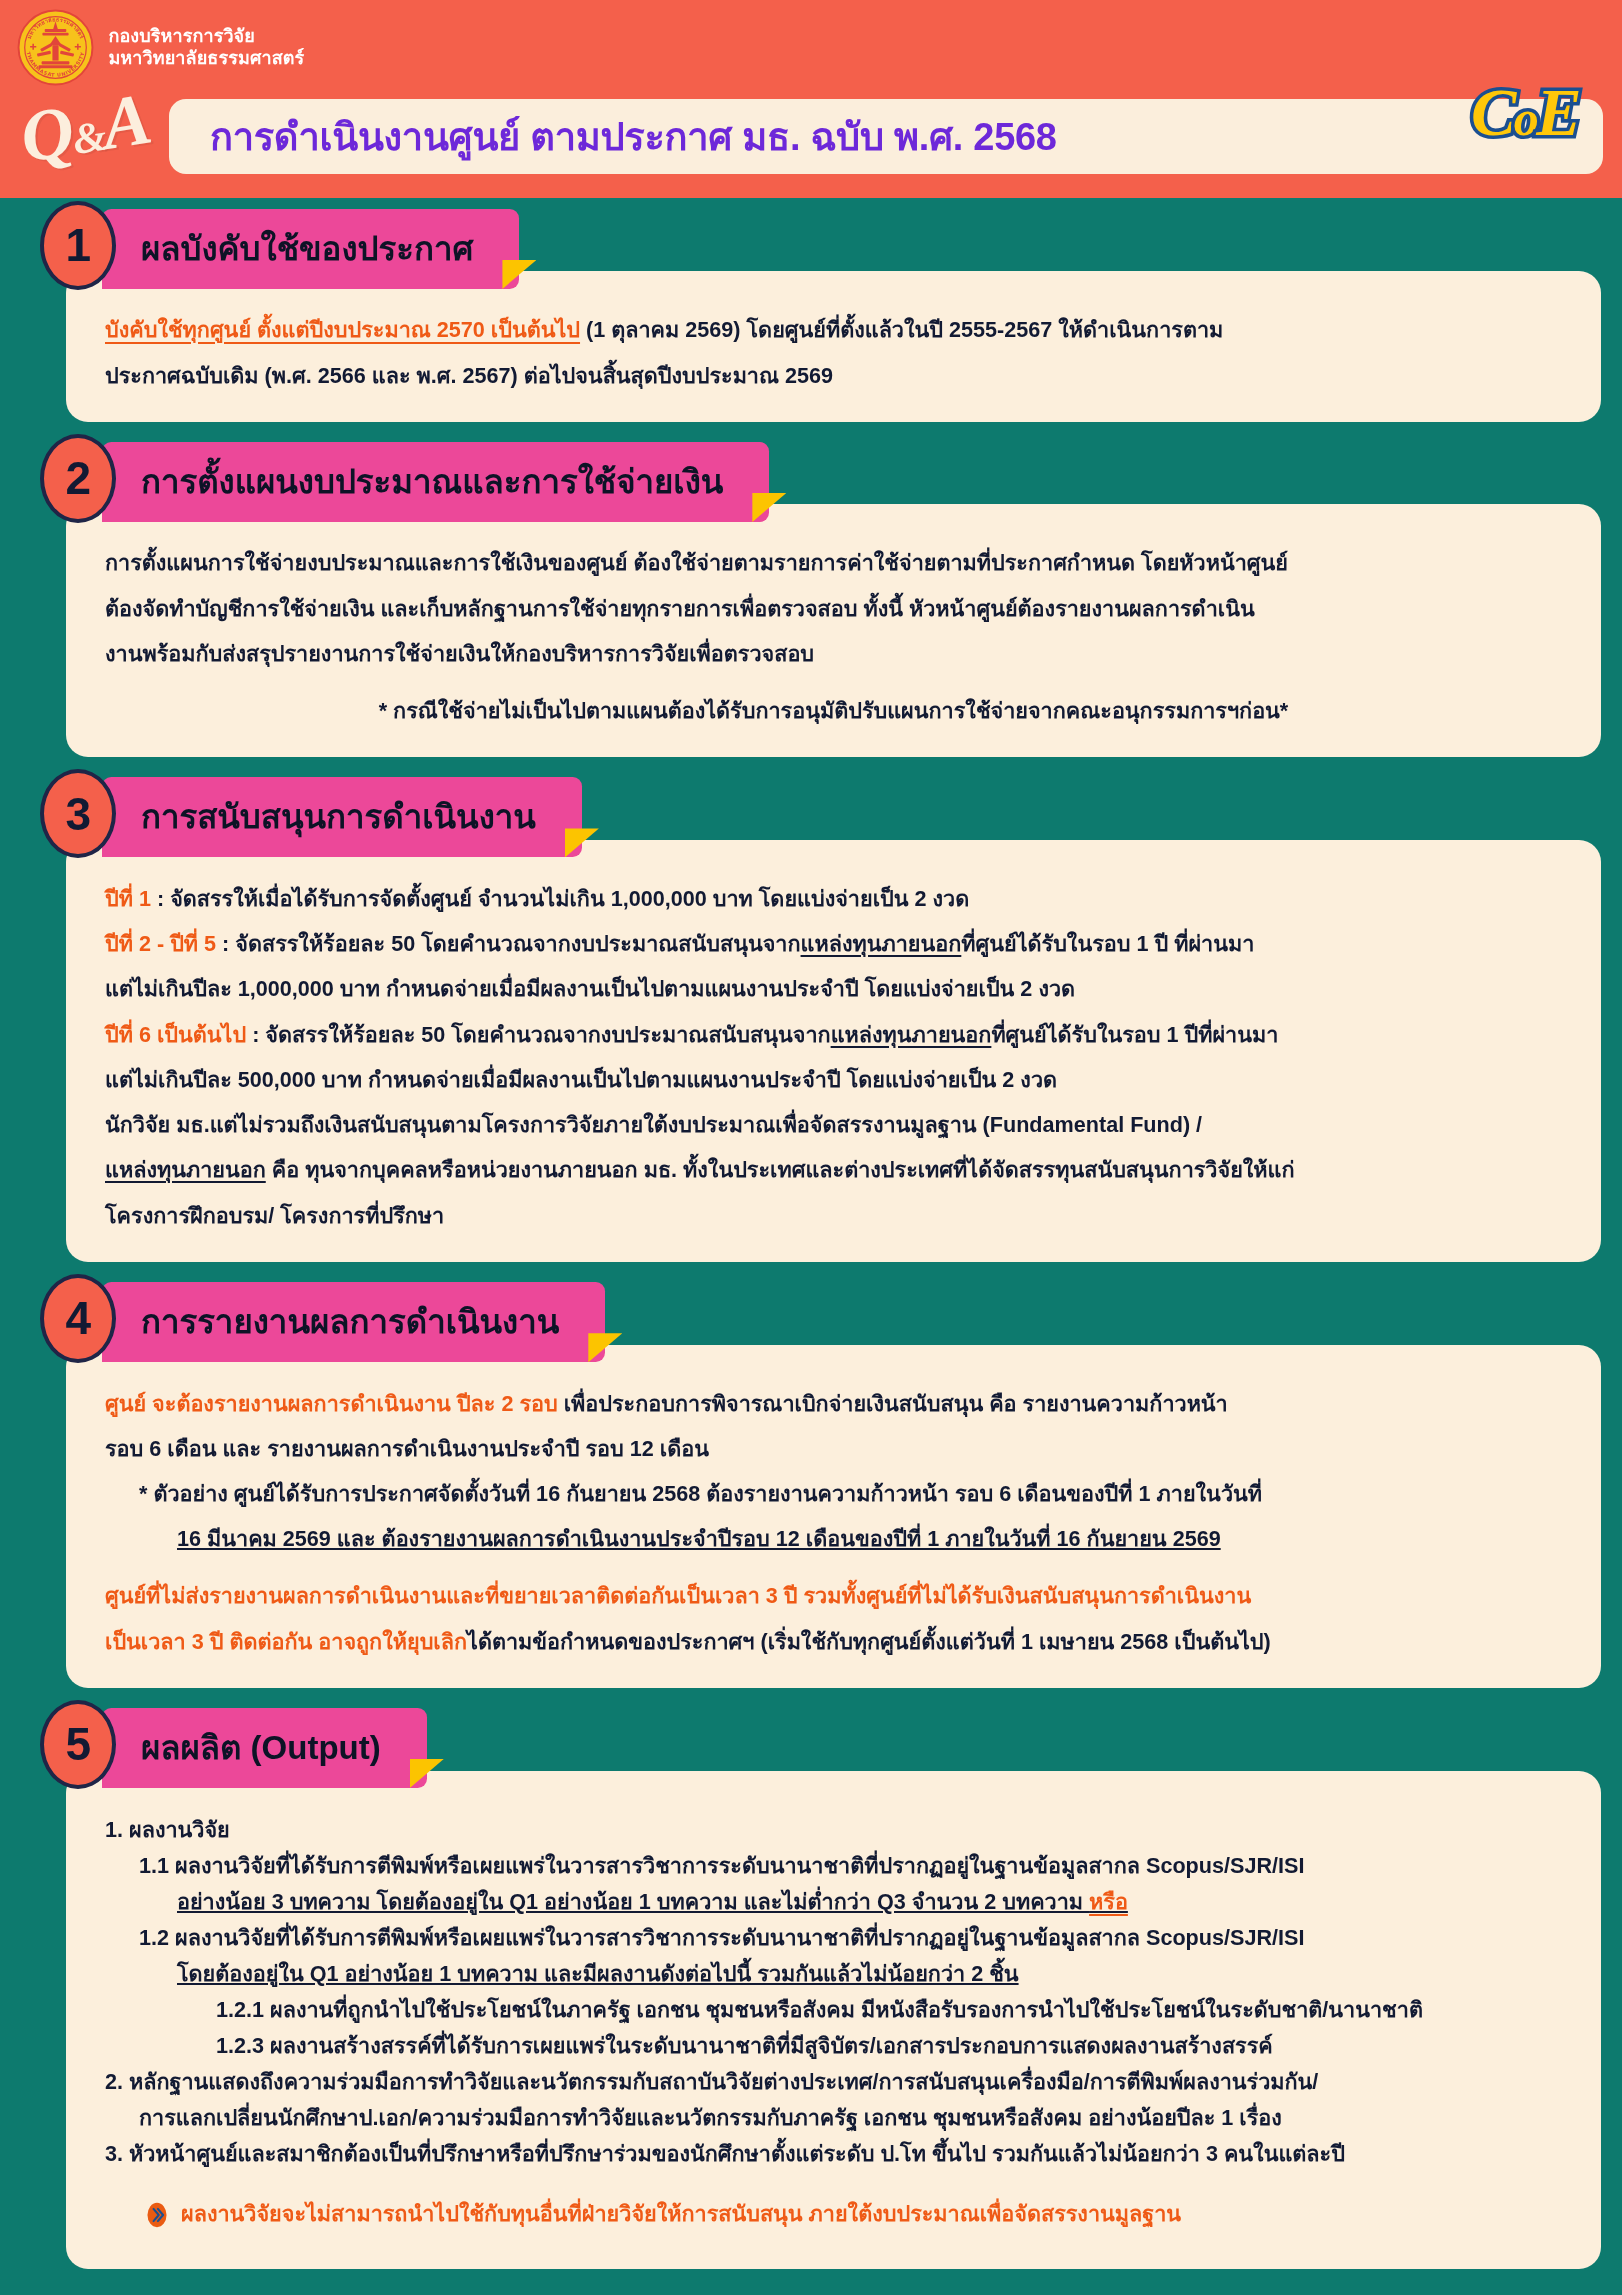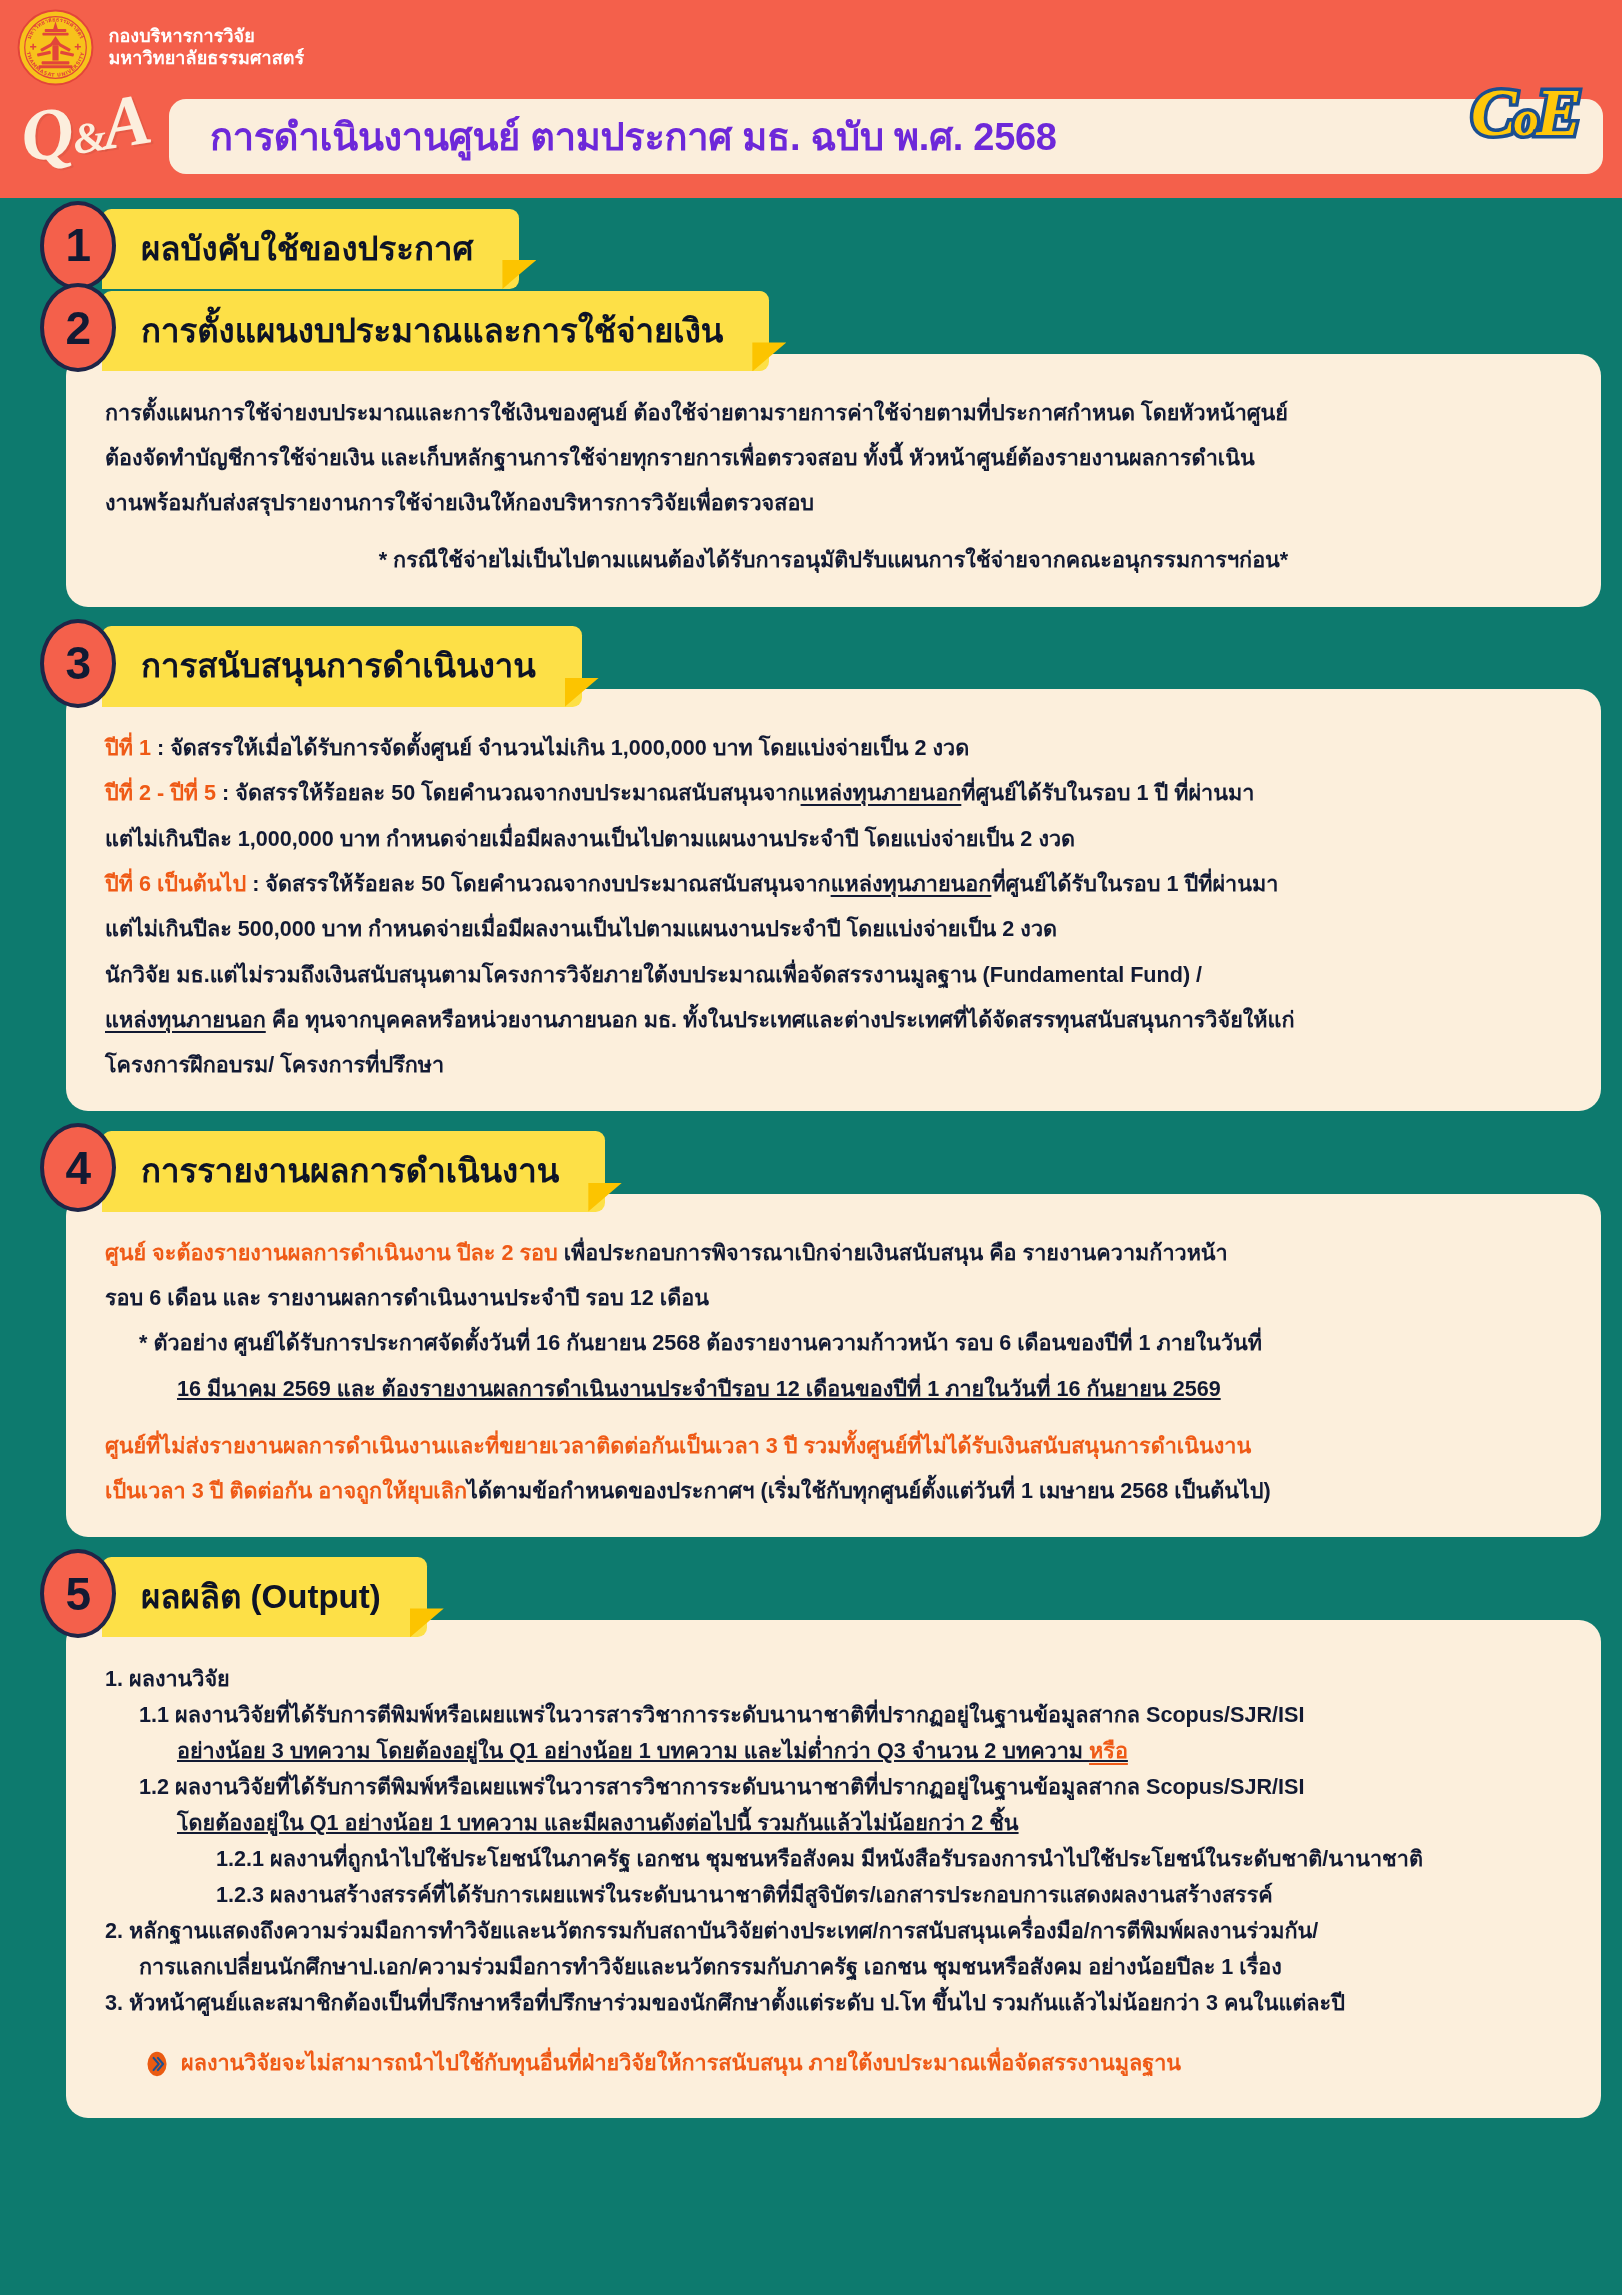--- a/index.html
+++ b/index.html
@@ -128,21 +128,21 @@
     display: flex;
     align-items: center;
     justify-content: center;
     flex: 0 0 auto;
     margin-top: 2.6px;
   }
   .ribbon {
     position: relative;
     margin-left: -14.4px;
     margin-top: 10.5px;
-    background: #fde047;
+    background: #ec4899;
     border-radius: 9.2px 9.2px 9.2px 0;
     padding: 13px 46px 14.4px 39px;
     min-height: 43px;
     display: flex;
     align-items: flex-end;
     z-index: 5;
   }
   .ribbon::after {
     content: "";
     position: absolute;
@@ -251,20 +251,24 @@
 </div>
 
 <div class="sheet" id="sheet">
     <div class="section">
       <div class="sec-head">
         <div class="badge">1</div>
         <div class="ribbon">
           <span class="ribbon-text">ผลบังคับใช้ของประกาศ</span>
         </div>
       </div>
+      <div class="card">
+        <p class=""><span class="orange-u">บังคับใช้ทุกศูนย์ ตั้งแต่ปีงบประมาณ 2570 เป็นต้นไป</span><span> (1 ตุลาคม 2569) โดยศูนย์ที่ตั้งแล้วในปี 2555-2567 ให้ดำเนินการตาม</span></p>
+        <p class=""><span>ประกาศฉบับเดิม (พ.ศ. 2566 และ พ.ศ. 2567) ต่อไปจนสิ้นสุดปีงบประมาณ 2569</span></p>
+      </div>
     </div>
     <div class="section">
       <div class="sec-head">
         <div class="badge">2</div>
         <div class="ribbon">
           <span class="ribbon-text">การตั้งแผนงบประมาณและการใช้จ่ายเงิน</span>
         </div>
       </div>
       <div class="card">
         <p class=""><span>การตั้งแผนการใช้จ่ายงบประมาณและการใช้เงินของศูนย์ ต้องใช้จ่ายตามรายการค่าใช้จ่ายตามที่ประกาศกำหนด โดยหัวหน้าศูนย์</span></p>

